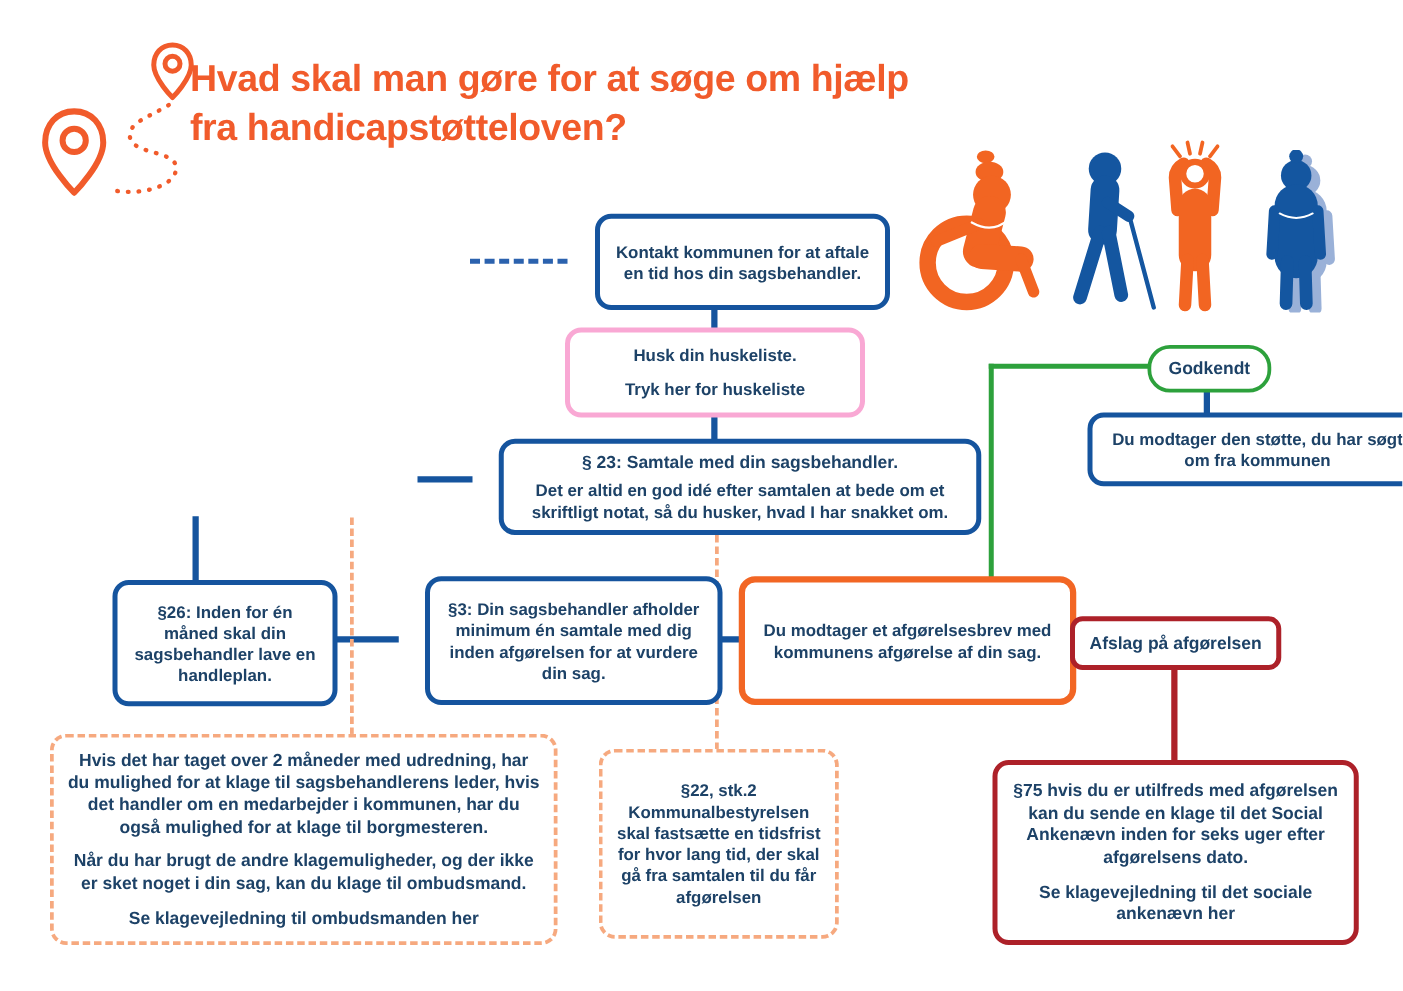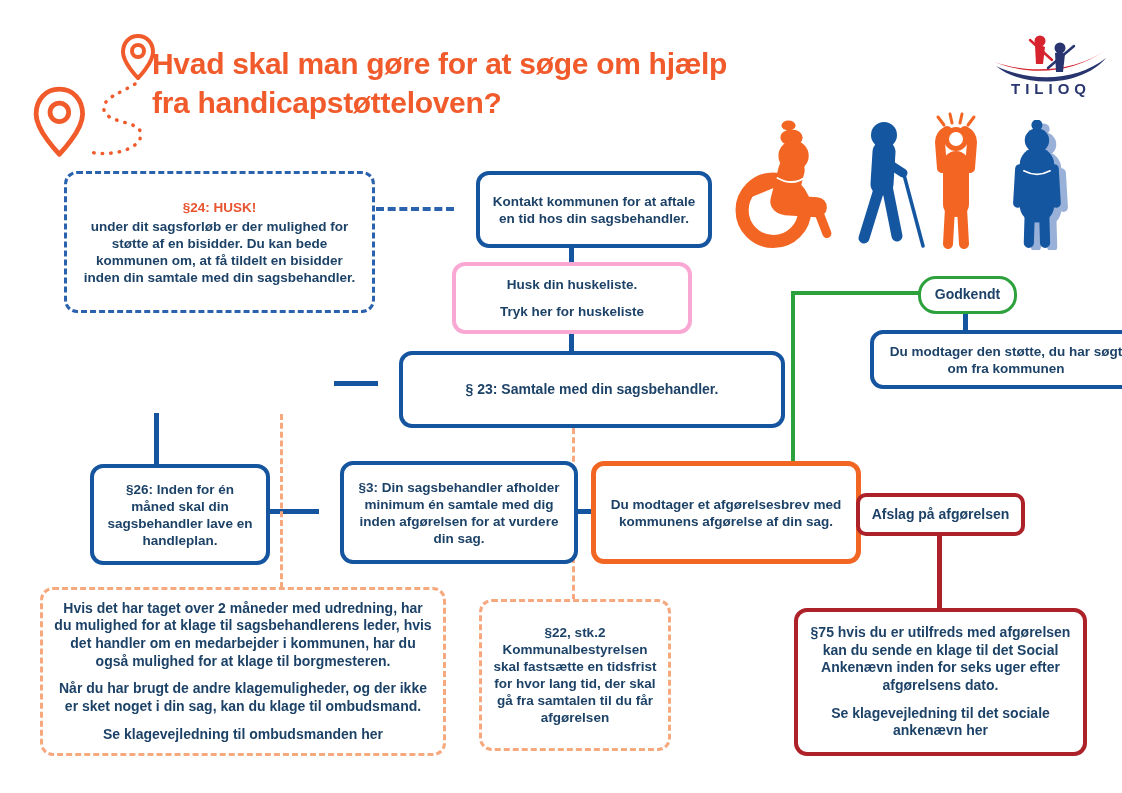--- a/index.html
+++ b/index.html
@@ -60,35 +60,20 @@
         <path d="M17,2 C8,2 2,9 2,18 c0,11 15,26 15,26 s15,-15 15,-26 C32,9 26,2 17,2 Z"></path>
         <circle cx="17" cy="17" r="6"></circle>
       </g>
 
       <path d="M110,56 C94,66 77,70 79,82 C82,96 115,92 116,106 C116,121 88,129 64,124" stroke-width="3.5" stroke-dasharray="0.5 8"></path>
     </g>
   </svg>
 
   <h1 class="abs title" style="margin:0;">Hvad skal man gøre for at søge om hjælp fra handicapstøtteloven?</h1>
 
-  <div class="abs logo">
-    <svg width="126" height="52" viewBox="0 0 126 52">
-      <path d="M6,30 C42,44 84,42 118,18 C86,40 42,42 6,30 Z" fill="#D6232E"></path>
-      <path d="M8,34 C46,52 90,48 118,26 C92,56 34,56 8,34 Z" fill="#28356F"></path>
-      <g stroke-linecap="round">
-        <line x1="42" y1="8" x2="64" y2="28" stroke="#D6232E" stroke-width="2.5"></line>
-        <circle cx="52" cy="9" r="5.5" fill="#D6232E"></circle>
-        <path d="M47,14 q5,-2 10,1 l-2,17 h-7 Z" fill="#D6232E"></path>
-        <line x1="60" y1="36" x2="86" y2="14" stroke="#28356F" stroke-width="2.5"></line>
-        <circle cx="72" cy="16" r="5.5" fill="#28356F"></circle>
-        <path d="M67,21 q5,-2 10,1 l-2,18 h-7 Z" fill="#28356F"></path>
-      </g>
-    </svg>
-    <div class="logo-word">TILIOQ</div>
-  </div>
 
   <svg class="abs" style="left:733px;top:116px;" width="106" height="134" viewBox="0 0 105 132">
     <g stroke="#F26522" fill="#F26522" stroke-linecap="round">
       <circle cx="40" cy="93" r="31" fill="none" stroke-width="13"></circle>
       <ellipse cx="55" cy="9" rx="7" ry="5" stroke="none"></ellipse>
       <ellipse cx="58" cy="21" rx="11" ry="8" stroke="none"></ellipse>
       <circle cx="60" cy="39" r="15" stroke="none"></circle>
       <line x1="58" y1="53" x2="50" y2="84" stroke-width="26"></line>
       <line x1="50" y1="62" x2="16" y2="76" stroke-width="9"></line>
       <line x1="52" y1="88" x2="83" y2="90" stroke-width="20"></line>
@@ -155,24 +140,20 @@
   <div class="conn cblue" style="left:246px;top:509px;width:73px;height:5px;"></div>
   <div class="conn cblue" style="left:554px;top:509px;width:39px;height:5px;"></div>
   <div class="conn cred" style="left:828px;top:509px;width:29px;height:5px;"></div>
   <div class="conn cred" style="left:937px;top:534px;width:5px;height:76px;"></div>
   <div class="conn cgreen" style="left:791px;top:291px;width:128px;height:4px;"></div>
   <div class="conn cgreen" style="left:791px;top:291px;width:4px;height:171px;"></div>
   <div class="conn cblue" style="left:963px;top:313px;width:5px;height:18px;"></div>
   <div class="conn dash-v-orange" style="left:280px;top:414px;height:174px;"></div>
   <div class="conn dash-v-orange" style="left:572px;top:428px;height:172px;"></div>
 
-  <div class="box dashblue" style="left:64px;top:171px;width:311px;height:142px;">
-    <p class="husk-title">§24: HUSK!</p>
-    <p>under dit sagsforløb er der mulighed for støtte af en bisidder. Du kan bede kommunen om, at få tildelt en bisidder inden din samtale med din sagsbehandler.</p>
-  </div>
 
   <div class="box blue" style="left:454px;top:171px;width:236px;height:77px;">
     <p>Kontakt kommunen for at aftale en tid hos din sagsbehandler.</p>
   </div>
 
   <div class="box lightblue gap10" style="left:452px;top:262px;width:240px;height:72px;">
     <p>Husk din huskeliste.</p>
     <p>Tryk her for huskeliste</p>
   </div>
 
@@ -180,20 +161,21 @@
     <p>Godkendt</p>
   </div>
 
   <div class="box blue" style="left:848px;top:330px;width:272px;height:59px;">
     <p>Du modtager den støtte, du har søgt om fra kommunen</p>
   </div>
 
 
   <div class="box blue gap6" style="left:377px;top:351px;width:386px;height:77px;">
     <p class="fs14">§ 23: Samtale med din sagsbehandler.</p>
+    <p>Det er altid en god idé efter samtalen at bede om et skriftligt notat, så du husker, hvad I har snakket om.</p>
   </div>
 
   <div class="box blue" style="left:68px;top:464px;width:180px;height:101px;">
     <p>§26: Inden for én måned skal din sagsbehandler lave en handleplan.</p>
   </div>
 
   <div class="box blue" style="left:318px;top:461px;width:238px;height:103px;">
     <p>§3: Din sagsbehandler afholder minimum én samtale med dig inden afgørelsen for at vurdere din sag.</p>
   </div>
 

